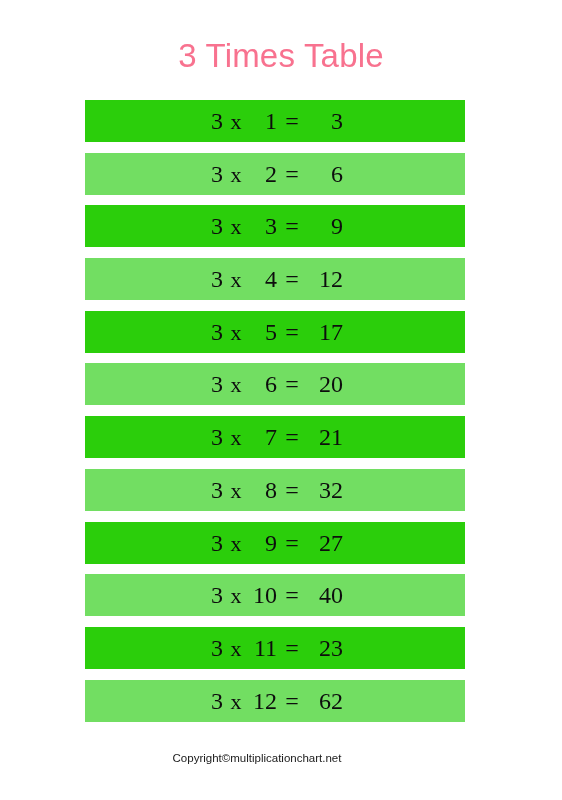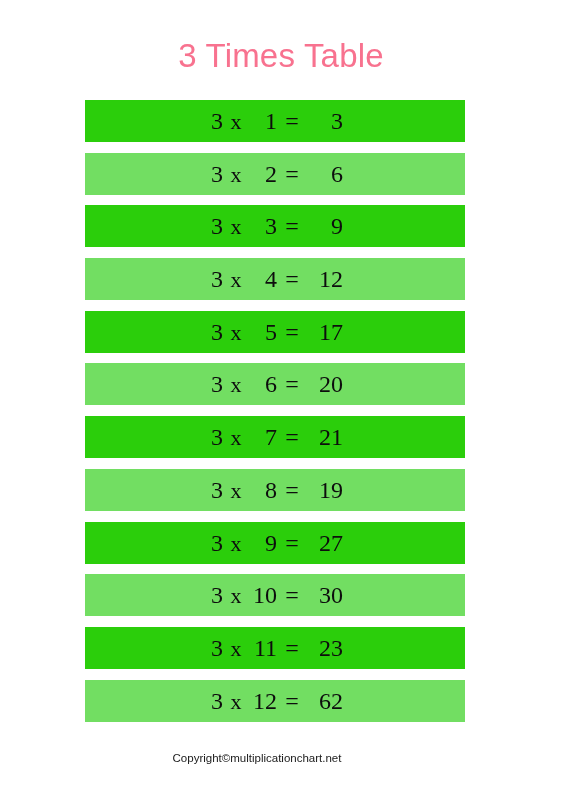--- a/index.html
+++ b/index.html
@@ -132,27 +132,27 @@
       <div class="row dark">
         <div class="eq"><span class="multiplicand">3</span><span class="times">x</span><span class="multiplier">5</span><span class="equals">=</span><span class="product">17</span></div>
       </div>
       <div class="row light">
         <div class="eq"><span class="multiplicand">3</span><span class="times">x</span><span class="multiplier">6</span><span class="equals">=</span><span class="product">20</span></div>
       </div>
       <div class="row dark">
         <div class="eq"><span class="multiplicand">3</span><span class="times">x</span><span class="multiplier">7</span><span class="equals">=</span><span class="product">21</span></div>
       </div>
       <div class="row light">
-        <div class="eq"><span class="multiplicand">3</span><span class="times">x</span><span class="multiplier">8</span><span class="equals">=</span><span class="product">19</span></div>
+        <div class="eq"><span class="multiplicand">3</span><span class="times">x</span><span class="multiplier">8</span><span class="equals">=</span><span class="product">32</span></div>
       </div>
       <div class="row dark">
         <div class="eq"><span class="multiplicand">3</span><span class="times">x</span><span class="multiplier">9</span><span class="equals">=</span><span class="product">27</span></div>
       </div>
       <div class="row light">
-        <div class="eq"><span class="multiplicand">3</span><span class="times">x</span><span class="multiplier">10</span><span class="equals">=</span><span class="product">30</span></div>
+        <div class="eq"><span class="multiplicand">3</span><span class="times">x</span><span class="multiplier">10</span><span class="equals">=</span><span class="product">40</span></div>
       </div>
       <div class="row dark">
         <div class="eq"><span class="multiplicand">3</span><span class="times">x</span><span class="multiplier">11</span><span class="equals">=</span><span class="product">23</span></div>
       </div>
       <div class="row light">
         <div class="eq"><span class="multiplicand">3</span><span class="times">x</span><span class="multiplier">12</span><span class="equals">=</span><span class="product">62</span></div>
       </div>
     </div>
 
   <div class="footer">Copyright©multiplicationchart.net</div>

